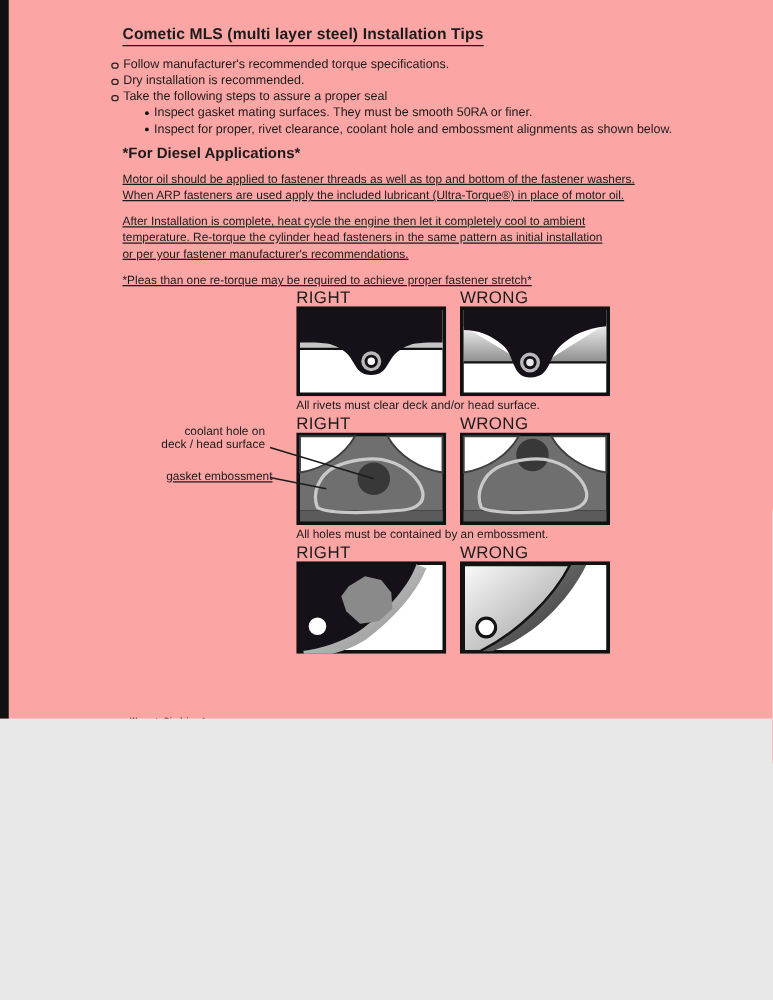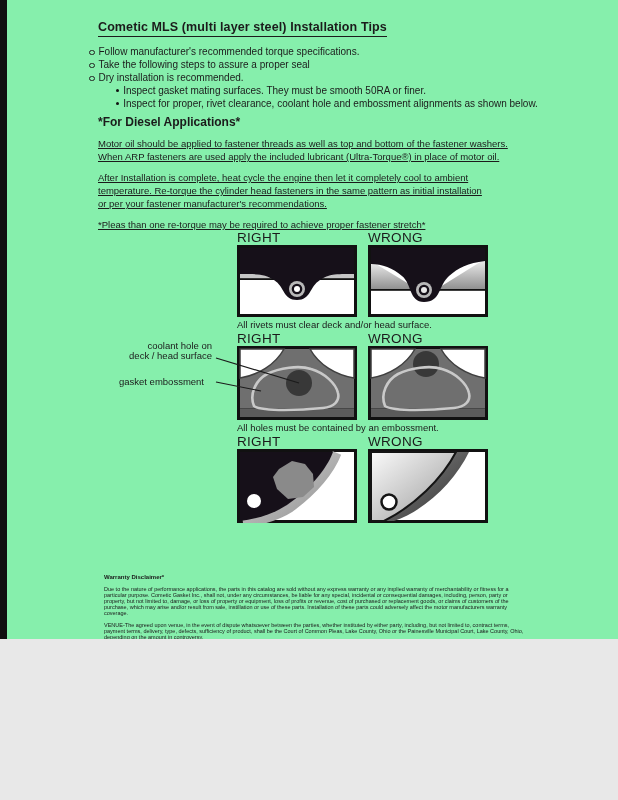--- a/index.html
+++ b/index.html
@@ -1,16 +1,16 @@
 <!DOCTYPE html>
 <html><head>
 <meta charset="utf-8">
 <style>
   html,body{margin:0;padding:0;background:#e8e8e8;}
-  .page{position:relative;width:618px;height:639px;background:#86efac;overflow:hidden;
+  .page{position:relative;width:618px;height:575px;background:#fca5a5;overflow:hidden;
         font-family:"Liberation Sans",sans-serif;color:#1b1b1b;}
   .left-strip{position:absolute;left:0;top:0;width:7px;height:800px;background:#101010;}
 
   .title{position:absolute;left:98px;top:20px;font-size:12.5px;font-weight:bold;
          border-bottom:1.5px solid #1b1b1b;padding-bottom:2px;letter-spacing:.1px;}
 
   .bullets{position:absolute;left:89px;top:45px;width:460px;font-size:10px;line-height:13px;text-align:right;}
   .b-row{display:flex;align-items:flex-start;}
   .b-row.sub{padding-left:27px;}
   .marker{flex:0 0 auto;margin-top:4.5px;margin-right:4px;width:3.5px;height:3.5px;border-radius:50%;}
@@ -25,21 +25,21 @@
   .fig-label-row{display:flex;height:15px;}
   .fig-label-row span{width:120px;text-align:left;font-size:13.5px;letter-spacing:.3px;}
   .fig-label-row span:last-child{margin-left:11px;}
   .fig-boxes{display:flex;}
   .fig-boxes svg{display:block;}
   .fig-boxes svg:last-child{margin-left:11px;}
   .fig-caption{margin-top:2px;font-size:9.5px;line-height:12px;white-space:pre-line;}
 
   .ann{position:absolute;width:116px;text-align:right;font-size:9.5px;line-height:10px;}
   .ann-coolant{left:96px;top:341px;}
-  .ann-emboss{left:88px;top:377px;}
+  .ann-emboss{left:102px;top:377px;text-decoration:underline;}
   .leader-overlay{position:absolute;left:0;top:0;pointer-events:none;}
 
   .disclaimer{position:absolute;left:104px;top:574px;width:420px;font-size:5.5px;line-height:6.1px;}
   .disclaimer h3{font-size:6px;margin:0 0 6px 0;}
   .disclaimer p{margin:0 0 5.5px 0;}
   .disclaimer p.tight{margin-bottom:0;}
 
   .doc-code{position:absolute;left:385px;top:760px;font-size:15px;letter-spacing:.3px;}
 </style>
 </head>
@@ -71,25 +71,25 @@
 
   <div class="title">Cometic MLS (multi layer steel) Installation Tips</div>
 
   <div class="bullets">
     <div class="b-row">
       <span class="marker ring"></span>
       <span>Follow manufacturer's recommended torque specifications.</span>
     </div>
     <div class="b-row">
       <span class="marker ring"></span>
-      <span>Take the following steps to assure a proper seal</span>
+      <span>Dry installation is recommended.</span>
     </div>
     <div class="b-row">
       <span class="marker ring"></span>
-      <span>Dry installation is recommended.</span>
+      <span>Take the following steps to assure a proper seal</span>
     </div>
     <div class="b-row sub">
       <span class="marker dot"></span>
       <span>Inspect gasket mating surfaces.  They must be smooth 50RA or finer.</span>
     </div>
     <div class="b-row sub">
       <span class="marker dot"></span>
       <span>Inspect for proper, rivet clearance, coolant hole and embossment alignments as shown below.</span>
     </div>
   </div>

